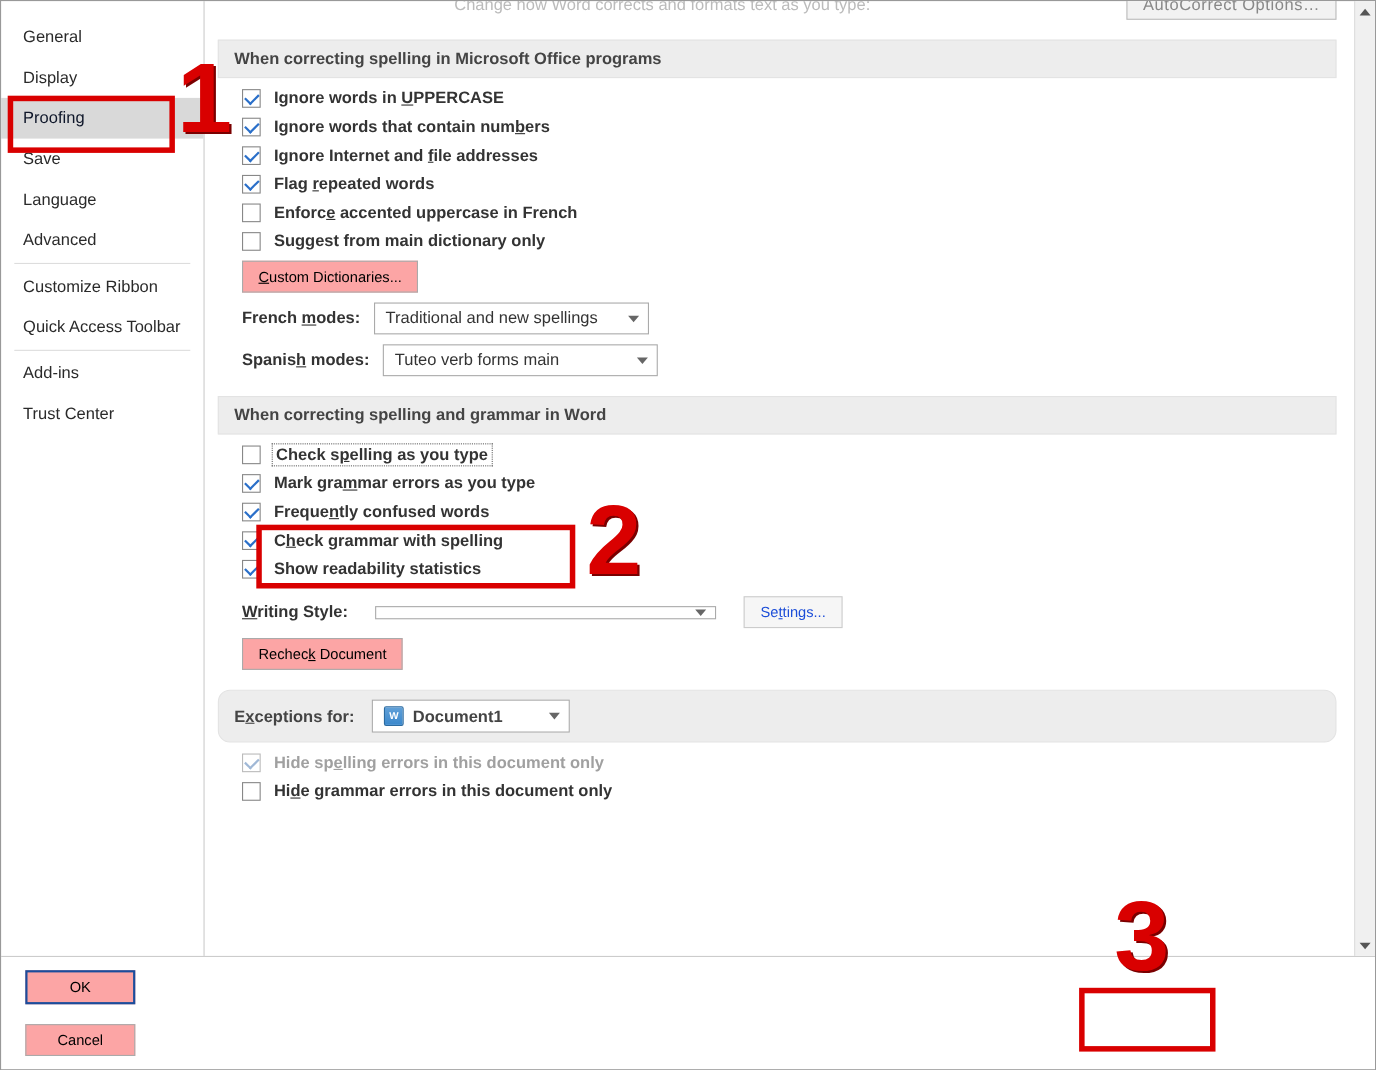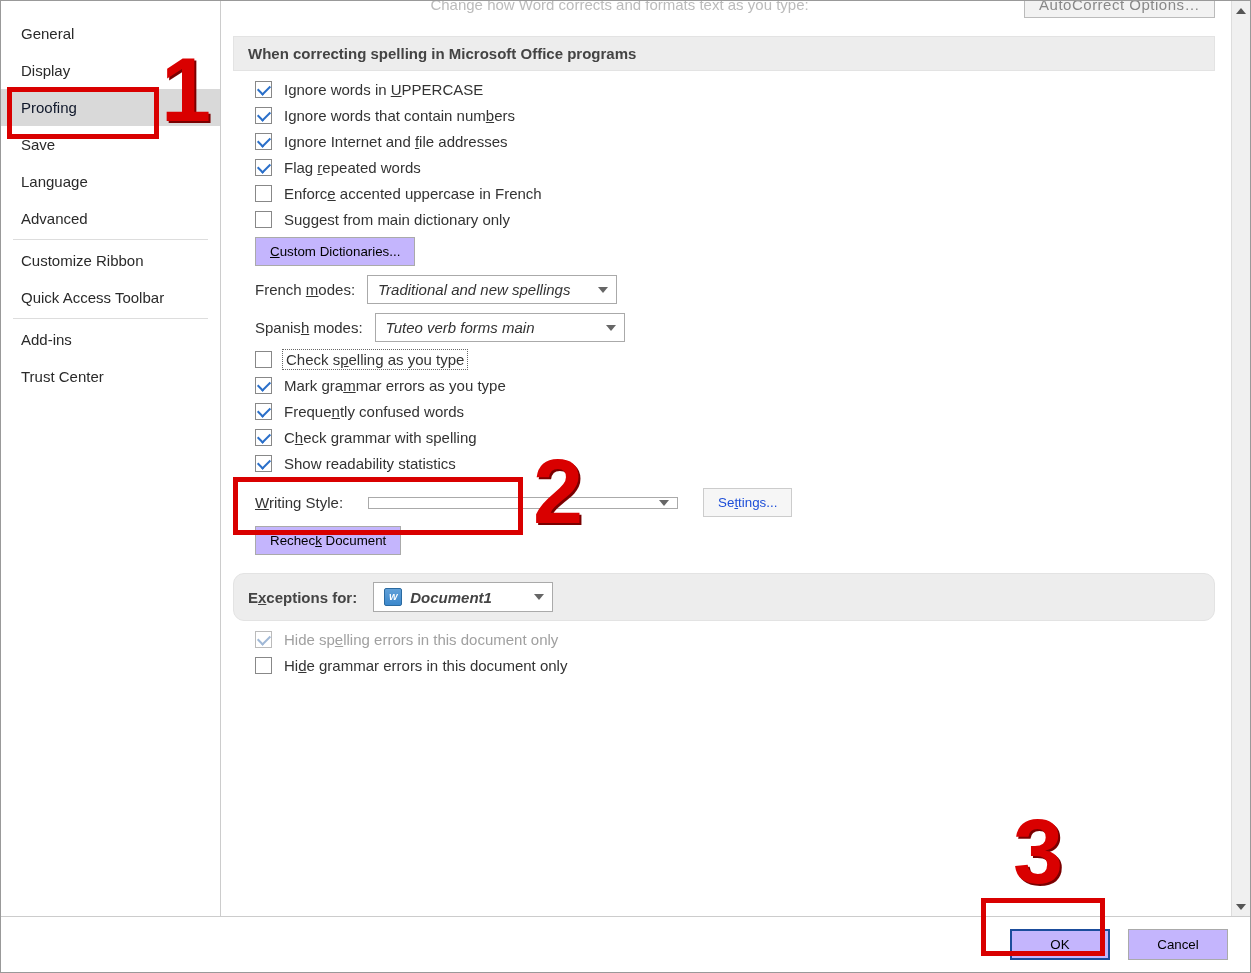--- a/index.html
+++ b/index.html
@@ -1,46 +1,46 @@
 <!DOCTYPE html>
 <html><head>
 <meta charset="utf-8">
 <style>
 * { box-sizing: border-box; margin: 0; padding: 0; }
 body { font-family: "Segoe UI", Tahoma, sans-serif; font-size: 15px; color: #333; background: #fff; }
 .dialog { position: relative; width: 1251px; height: 973px; border: 1px solid #999; display: flex; flex-direction: column; }
 .main { flex: 1; display: flex; overflow: hidden; }
-.sidebar { width: 220px; border-right: 1px solid #ccc; padding-top: 14px; }
+.sidebar { width: 185px; border-right: 1px solid #ccc; padding-top: 14px; }
 .sidebar-item { padding: 10px 18px 10px 20px; cursor: pointer; color: #2a2a2a; }
 .sidebar-item.selected { background: #d9d9d9; color: #0f172a; }
 .sidebar-sep { border-top: 1px solid #ddd; margin: 2px 12px 2px 12px; }
 .content-wrap { flex: 1; position: relative; display: flex; }
 .content { flex: 1; overflow: hidden; padding: 0 16px 0 12px; }
 .cut-top { margin-top: -10px; display: flex; align-items: center; justify-content: flex-end; gap: 18px; color: #999; }
 .cut-top .ghost-text { flex: 1; text-align: center; color: #bbb; white-space: nowrap; overflow: hidden; }
 .cut-btn { border: 1px solid #bbb; background: #f2f2f2; padding: 4px 14px; color: #888; letter-spacing:.5px; }
 .section-header { background: #ededed; padding: 8px 14px; font-weight: 600; color: #444; margin: 18px 0 10px 0; border: 1px solid #e3e3e3; }
 .opts { padding-left: 22px; }
 .row { display: flex; align-items: center; margin: 9px 0; gap: 12px; }
 .chk { width: 17px; height: 17px; border: 1.5px solid #888; background: #fff; display: inline-flex; align-items: center; justify-content: center; flex-shrink: 0; }
 .chk.checked::after { content: ""; width: 10px; height: 6px; border-left: 2px solid #2a6fc9; border-bottom: 2px solid #2a6fc9; transform: rotate(-45deg) translate(1px,-1px); }
 .chk.disabled { border-color: #bbb; }
 .chk.disabled.checked::after { border-color: #a0b8d6; }
-.lbl { color: #333; }
+.lbl { color: #333; font-weight: bold; }
 .lbl.disabled { color: #a0a0a0; }
 .u { text-decoration: underline; }
-.btn { border: 1px solid #aaa; background: #c4b5fd; padding: 6px 14px; cursor: pointer; }
-.select { border: 1px solid #aaa; background: #fff; padding: 5px 28px 5px 10px; position: relative; min-width: 250px; cursor: pointer; font-style: italic; }
+.btn { border: 1px solid #aaa; background: #fca5a5; padding: 6px 14px; cursor: pointer; }
+.select { border: 1px solid #aaa; background: #fff; padding: 5px 28px 5px 10px; position: relative; min-width: 250px; cursor: pointer; }
 .select::after { content: ""; position: absolute; right: 8px; top: 50%; width: 0; height: 0; border-left: 5px solid transparent; border-right: 5px solid transparent; border-top: 6px solid #666; transform: translateY(-50%); }
 .select.empty { min-width: 310px; }
 .doc-select { min-width: 180px; display: inline-flex; align-items: center; gap: 8px; }
 .doc-icon { display: inline-flex; width: 18px; height: 18px; background: linear-gradient(#60a0d8,#3b88cc); border: 1px solid #2a6aa0; border-radius: 2px; align-items: center; justify-content: center; color: #fff; font-size: 9px; font-weight: bold; }
 .btn.disabled { color: #1d4ed8; border-color: #ccc; background: #f6f6f6; }
 .focus-dotted { outline: 1px dotted #666; outline-offset: 1px; padding: 0 2px; }
-.footer { border-top: 1px solid #ccc; display: flex; justify-content: flex-end; gap: 18px; padding: 12px 22px; }
+.footer { border-top: 1px solid #ccc; display: flex; justify-content: flex-end; gap: 18px; padding: 12px 22px; flex-direction: column; }
 .footer .btn { width: 100px; text-align: center; }
 .footer .ok-btn { border: 2px solid #1b4d9c; }
 .scroll { width: 19px; background: #f0f0f0; border-left: 1px solid #ddd; position: relative; }
 .scroll .arrow { position: absolute; left: 0; right: 0; height: 19px; display: flex; align-items: center; justify-content: center; }
 .scroll .arrow.up { top: 0; }
 .scroll .arrow.down { bottom: 0; }
 .scroll .arrow::after { content: ""; width: 0; height: 0; border-left: 5px solid transparent; border-right: 5px solid transparent; }
 .scroll .arrow.up::after { border-bottom: 6px solid #555; }
 .scroll .arrow.down::after { border-top: 6px solid #555; }
 .annot { position: absolute; border: 5px solid #d90000; pointer-events: none; z-index: 50; }
@@ -106,20 +106,21 @@
           <div class="row">
             <span class="lbl">French <span class="u">m</span>odes:</span>
             <div class="select">Traditional and new spellings</div>
           </div>
           <div class="row">
             <span class="lbl">Spanis<span class="u">h</span> modes:</span>
             <div class="select">Tuteo verb forms main</div>
           </div>
         </div>
 
+        <div class="section-header">When correcting spelling and grammar in Word</div>
         <div class="opts">
           <div class="row">
               <span class="chk"></span>
               <span class="lbl focus-dotted">Check s<span class="u">p</span>elling as you type</span>
             </div>
           <div class="row">
               <span class="chk checked"></span>
               <span class="lbl">Mark gra<span class="u">m</span>mar errors as you type</span>
             </div>
           <div class="row">

